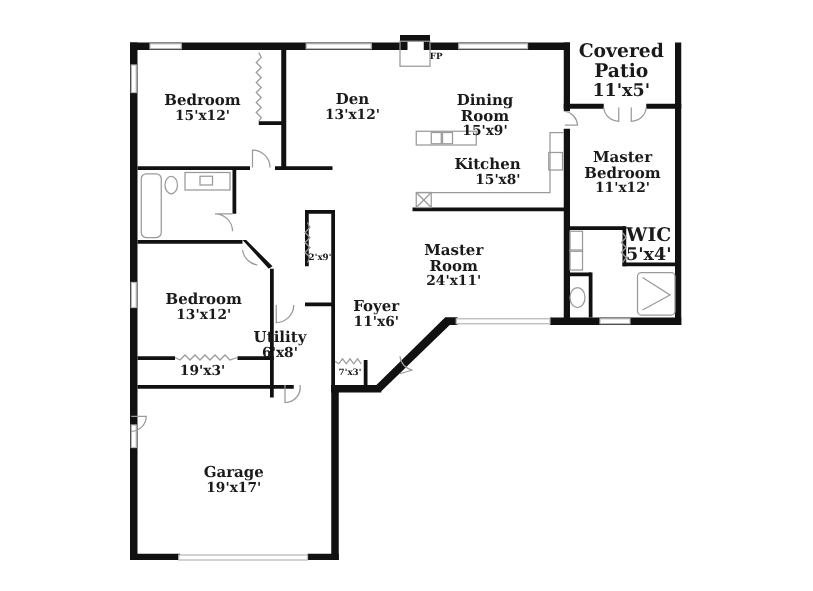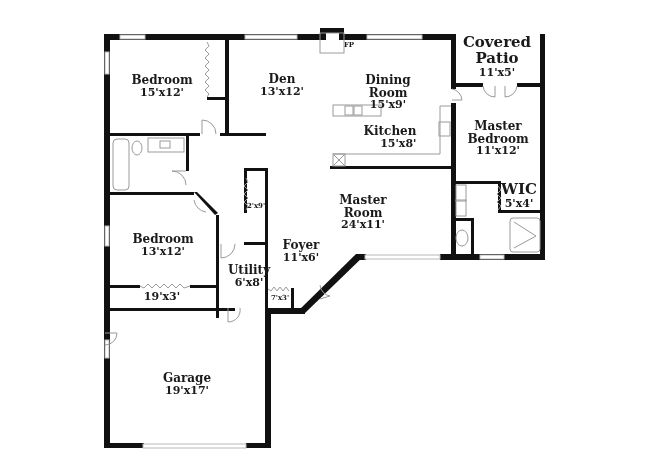--- a/index.html
+++ b/index.html
@@ -6,21 +6,21 @@
   body { width:650px; height:473px; position:relative; overflow:hidden; }
   .plan { position:absolute; left:0; top:0; width:650px; height:473px; }
   .label {
     position:absolute; text-align:center; color:#1a1a1a;
     font-family:"DejaVu Serif", serif; font-weight:bold; line-height:1.05;
     transform:translate(-50%, -50%); white-space:nowrap;
   }
   .label .name { display:block; font-size:12px; }
   .label .dim { display:block; font-size:11px; }
   .label.small .name { font-size:15px; }
-  .label.small .dim { font-size:11px; }
+  .label.small .dim { font-size:14px; }
   .label.tiny .dim { font-size:7px; font-weight:bold; }
   .label.fp .name { font-size:7px; }
 </style>
 </head>
 <body>
 
 <svg class="plan" viewBox="0 0 650 473" width="650" height="473" xmlns="http://www.w3.org/2000/svg">
   <g fill="#111111">
 
     <rect x="104" y="34" width="216" height="6"></rect>
@@ -200,21 +200,21 @@
 <div class="label" style="left:163px; top:245px;">
   <span class="name">Bedroom</span>
   <span class="dim">13'x12'</span>
 </div>
 
 <div class="label" style="left:301px; top:251px;">
   <span class="name">Foyer</span>
   <span class="dim">11'x6'</span>
 </div>
 
-<div class="label" style="left:249px; top:276px;">
+<div class="label" style="left:224px; top:276px;">
   <span class="name">Utility</span>
   <span class="dim">6'x8'</span>
 </div>
 
 <div class="label" style="left:162px; top:297px;">
   <span class="dim">19'x3'</span>
 </div>
 
 <div class="label tiny" style="left:280px; top:298px;">
   <span class="dim">7'x3'</span>

